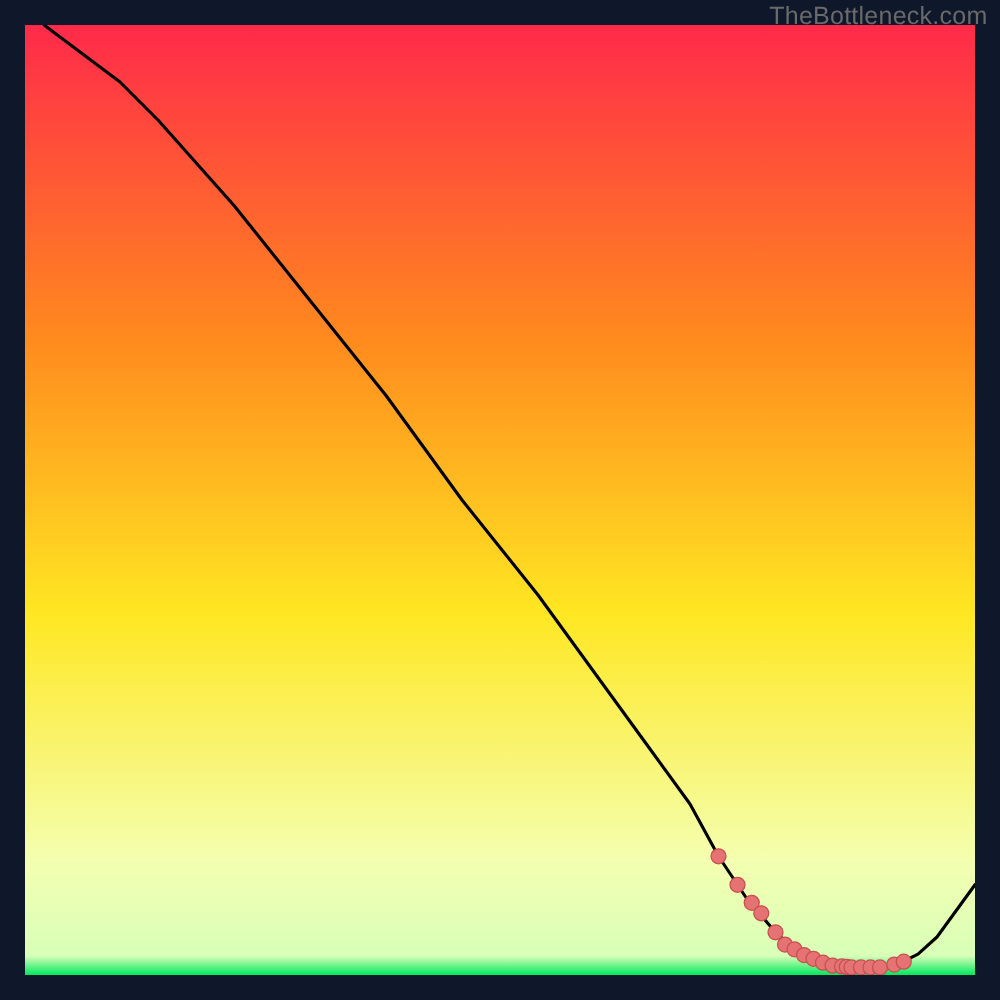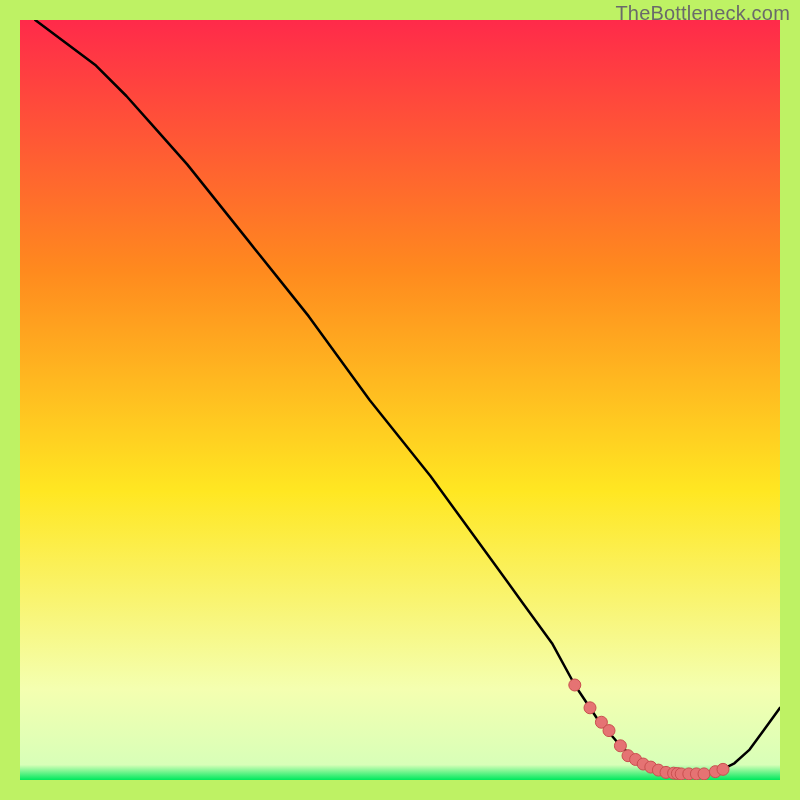--- a/index.html
+++ b/index.html
@@ -7,21 +7,21 @@
     padding: 0;
     width: 800px;
     height: 800px;
     background: #000;
     overflow: hidden;
   }
   .stage {
     position: relative;
     width: 800px;
     height: 800px;
-    background: #bef264;
+    background: #0f172a;
     text-decoration: underline;
   }
   .plot {
     position: absolute;
     left: 20px;
     top: 20px;
     width: 760px;
     height: 760px;
   }
   .watermark {

